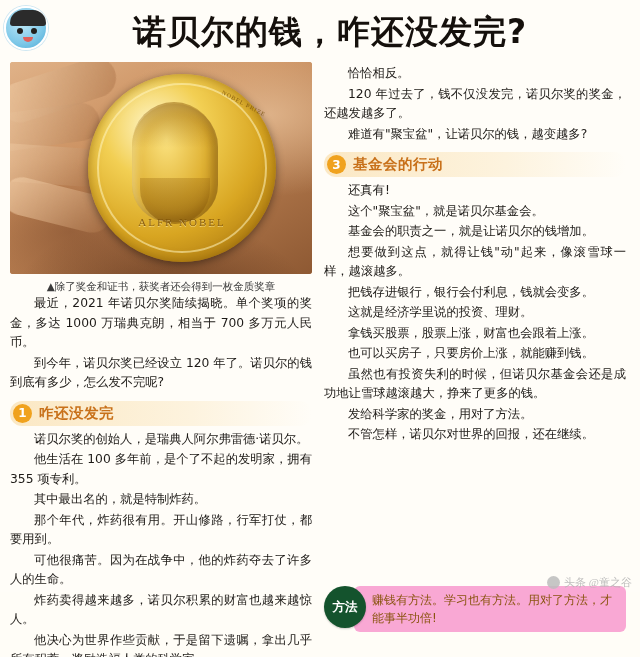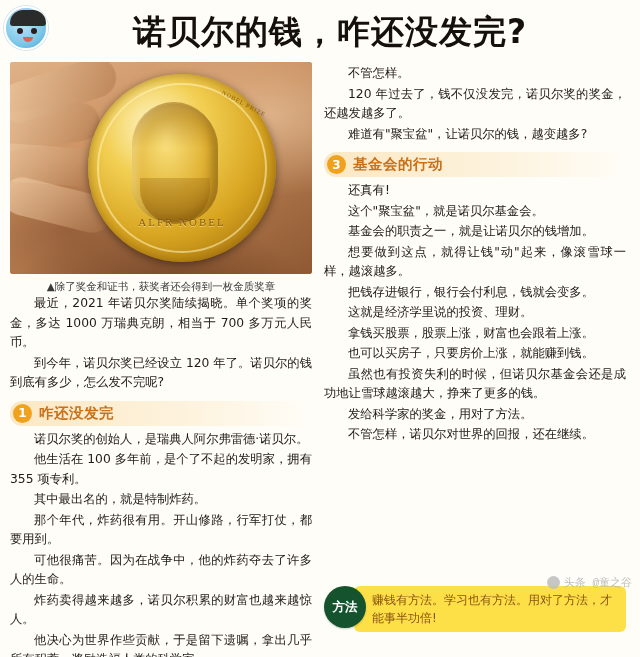--- a/index.html
+++ b/index.html
@@ -245,21 +245,21 @@
     display: flex;
     align-items: center;
     justify-content: center;
     flex: 0 0 42px;
     z-index: 2;
     box-shadow: 0 1px 2px rgba(0,0,0,0.2);
   }
   .tip-body {
     margin-left: -12px;
     flex: 1;
-    background: #fde047;
+    background: #f9a8d4;
     border-radius: 6px;
     padding: 5px 8px 5px 18px;
     font-family: "DejaVu Sans", sans-serif;
     font-size: 12px;
     line-height: 18px;
     color: #8a5410;
   }
 
   
   .footer {
@@ -270,21 +270,21 @@
     align-items: center;
     gap: 4px;
     opacity: 0.85;
   }
   .footer .fdot {
     width: 13px; height: 13px;
     border-radius: 50%;
     background: #bdbdbd;
   }
   .footer .ftext {
-    font-family: Liberation Mono, monospace;
+    font-family: Liberation Serif, serif;
     font-size: 11px;
     color: #b3b3b3;
   }
 </style>
 </head>
 <body>
 
 <div class="page">
 
   <div class="header">
@@ -329,21 +329,21 @@
       <p class="para">他生活在 100 多年前，是个了不起的发明家，拥有 355 项专利。</p>
       <p class="para">其中最出名的，就是特制炸药。</p>
       <p class="para">那个年代，炸药很有用。开山修路，行军打仗，都要用到。</p>
       <p class="para">可他很痛苦。因为在战争中，他的炸药夺去了许多人的生命。</p>
       <p class="para">炸药卖得越来越多，诺贝尔积累的财富也越来越惊人。</p>
       <p class="para">他决心为世界作些贡献，于是留下遗嘱，拿出几乎所有积蓄，奖励造福人类的科学家。</p>
 
     </div>
 
     <div class="col right">
-      <p class="para">不管怎样。</p>
+      <p class="para">恰恰相反。</p>
       <p class="para">120 年过去了，钱不仅没发完，诺贝尔奖的奖金，还越发越多了。</p>
       <p class="para">难道有"聚宝盆"，让诺贝尔的钱，越变越多?</p>
 
       <div class="section">
         <div class="num">3</div>
         <div class="stitle">基金会的行动</div>
       </div>
       <p class="para">还真有!</p>
       <p class="para">这个"聚宝盆"，就是诺贝尔基金会。</p>
       <p class="para">基金会的职责之一，就是让诺贝尔的钱增加。</p>

